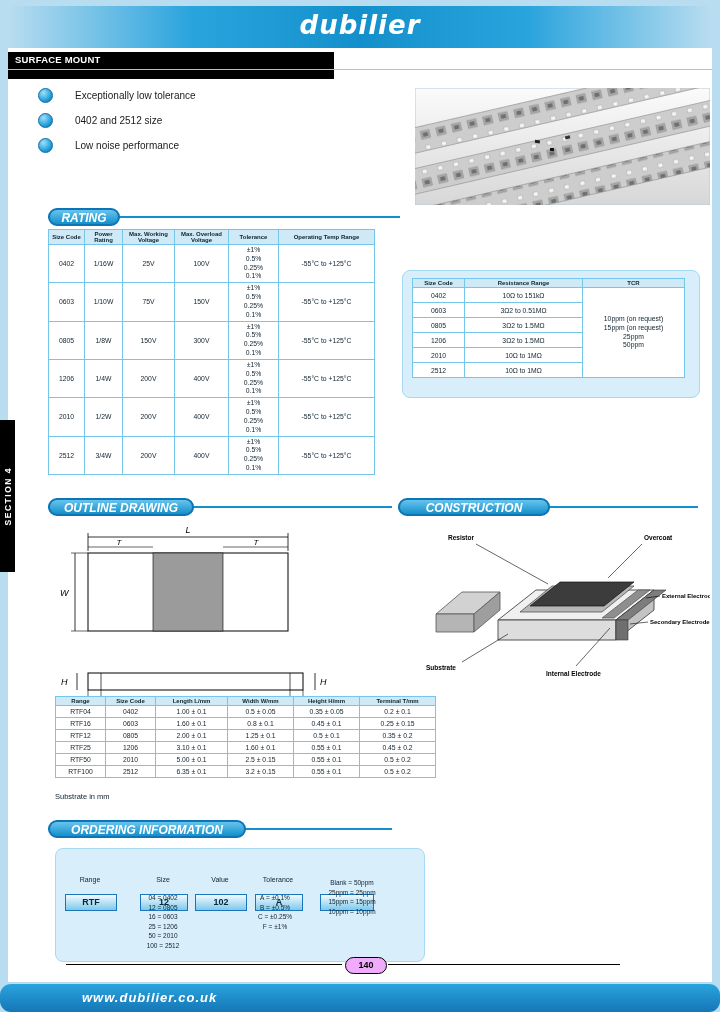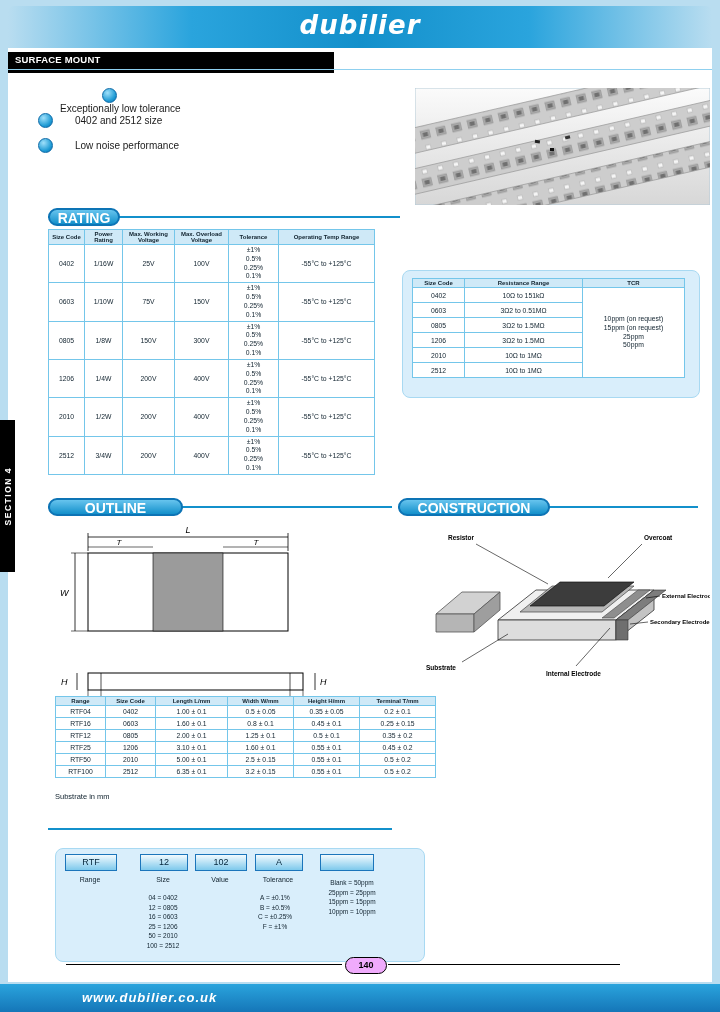--- a/index.html
+++ b/index.html
@@ -18,75 +18,75 @@
   }
   .brand{
     color:#fff;font-size:26px;font-weight:bold;font-style:italic;letter-spacing:1px;
     font-family:"DejaVu Sans", sans-serif;
   }
   
   .content{
     position:absolute;left:8px;right:8px;top:48px;bottom:30px;background:#ffffff;
   }
   .bar{
-    position:absolute;top:4px;height:21px;background:#000;color:#fff;
+    position:absolute;top:4px;height:27px;background:#000;color:#fff;
     font-size:9.5px;font-weight:bold;line-height:15px;padding-left:7px;letter-spacing:.2px;
     box-sizing:border-box;
   }
   .bar-left{left:0;width:326px;}
   .bar-right{left:382px;right:0;}
   .hairline{position:absolute;left:0;right:0;top:21px;height:1px;background:#8fd0ef;}
   
   .feature{position:absolute;left:30px;display:flex;align-items:center;height:15px;}
   .bullet{
     width:13px;height:13px;border-radius:50%;
     background:radial-gradient(circle at 35% 30%, #9fe0fa, #1d9ad4 65%, #0c6aa8);
     border:1px solid #0c6aa8;flex:0 0 auto;
   }
   .feature .txt{margin-left:22px;font-size:10px;color:#1a1a1a;}
   
   .pill{
     position:absolute;height:18px;line-height:17px;text-align:center;color:#fff;
-    font-weight:bold;font-size:14px;
+    font-style:italic;font-weight:bold;font-size:12px;
     background:linear-gradient(180deg,#67c4ee,#1390cb);
     border:2px solid #0d74b5;border-radius:11px;z-index:2;box-sizing:border-box;
   }
   .pill-line{position:absolute;height:2px;background:#1390cb;z-index:1;}
   
   table.data{border-collapse:collapse;table-layout:fixed;position:absolute;background:#fff;}
   table.data th{
     background:#cfe9f7;border:1px solid #74c6ea;color:#10222e;
     font-size:6px;font-weight:bold;padding:1px 1px;text-align:center;vertical-align:middle;
   }
   table.data td{
     background:#fff;border:1px solid #74c6ea;color:#10222e;
     font-size:6.8px;padding:1px 2px;text-align:center;vertical-align:middle;
   }
   .pre{white-space:pre-line;line-height:1.3;}
   .panel{position:absolute;background:#d9eefb;border:1px solid #a8d9f2;border-radius:8px;}
   
   .code-box{
     position:absolute;height:15px;line-height:15px;text-align:center;
     background:linear-gradient(180deg,#f2fafe,#7ec9ec);
-    border:1px solid #1b75bb;font-size:9px;font-weight:normal;color:#05263b;
+    border:1px solid #1b75bb;font-size:9px;font-weight:bold;color:#05263b;margin-top:40px;
   }
   .code-label{position:absolute;font-size:7px;color:#10222e;text-align:center;}
   .code-list{position:absolute;font-size:6.5px;line-height:9.5px;color:#10222e;text-align:center;margin:0;padding:0;list-style:none;}
   .dim-note{position:absolute;font-size:7.5px;color:#10222e;}
   
   .page-oval{
     position:absolute;width:40px;height:15px;border:1.3px solid #000;border-radius:9px;
     text-align:center;line-height:14px;font-size:9px;font-weight:bold;color:#000;background:#f0abfc;
   }
   .page-line{position:absolute;height:1px;background:#000;}
   .footer-bar{
     position:absolute;left:0;right:0;bottom:0;height:28px;
     background:linear-gradient(180deg,#2aa4dd,#1576b8);
     color:#fff;font-size:13px;font-weight:bold;font-style:italic;line-height:28px;
-    padding-left:82px;letter-spacing:1px;box-sizing:border-box;
+    padding-left:82px;letter-spacing:1px;box-sizing:border-box;border-radius:11px;
   }
   .section-tab{
     position:absolute;left:0;top:420px;width:15px;height:152px;background:#000;color:#fff;
     display:flex;align-items:center;justify-content:center;
   }
   .section-tab span{
     writing-mode:vertical-rl;transform:rotate(180deg);
     font-size:8.5px;font-weight:bold;letter-spacing:1.5px;white-space:nowrap;
   }
   svg text{font-family:"Liberation Sans", sans-serif;}
@@ -96,21 +96,21 @@
 
 <div class="top-band">
   <span class="brand">dubilier</span>
 </div>
 
 <div class="content">
 
   <div class="bar bar-left">SURFACE MOUNT</div>
   <div class="hairline"></div>
 
-  <div class="feature" style="top:40px;flex-direction:column;">
+  <div class="feature" style="top:40px;">
     <span class="bullet"></span>
     <span class="txt">Exceptionally low tolerance</span>
   </div>
   <div class="feature" style="top:65px;">
     <span class="bullet"></span>
     <span class="txt">0402 and 2512 size</span>
   </div>
   <div class="feature" style="top:90px;">
     <span class="bullet"></span>
     <span class="txt">Low noise performance</span>
@@ -278,21 +278,21 @@
         <td>10Ω to 1MΩ</td>
       </tr>
       <tr style="height:15px;">
         <td>2512</td>
         <td>10Ω to 1MΩ</td>
       </tr>
     </tbody>
   </table>
 
   <div class="pill-line" style="left:40px;top:458px;width:344px;"></div>
-  <div class="pill" style="left:40px;top:450px;width:135px;">OUTLINE DRAWING</div>
+  <div class="pill" style="left:40px;top:450px;width:146px;">OUTLINE DRAWING</div>
   <div class="pill-line" style="left:390px;top:458px;width:300px;"></div>
   <div class="pill" style="left:390px;top:450px;width:152px;">CONSTRUCTION</div>
 
   <div class="abs" style="left:45px;top:475px;width:280px;height:200px;">
     <svg width="280" height="200">
 
       <line x1="35" y1="14" x2="235" y2="14" stroke="#000" stroke-width="0.8"></line>
       <line x1="35" y1="10" x2="35" y2="28" stroke="#000" stroke-width="0.8"></line>
       <line x1="235" y1="10" x2="235" y2="28" stroke="#000" stroke-width="0.8"></line>
       <text x="135" y="10" text-anchor="middle" font-size="9" font-style="italic">L</text>
@@ -432,20 +432,21 @@
         <td>6.35 ± 0.1</td>
         <td>3.2 ± 0.15</td>
         <td>0.55 ± 0.1</td>
         <td>0.5 ± 0.2</td>
       </tr>
     </tbody>
   </table>
   <div class="dim-note" style="left:47px;top:744px;">Substrate in mm</div>
 
   <div class="pill-line" style="left:40px;top:780px;width:344px;"></div>
+  <div class="pill" style="left:40px;top:772px;width:198px;">ORDERING INFORMATION</div>
 
   <div class="panel" style="left:47px;top:800px;width:368px;height:112px;"></div>
 
   <div class="code-box" style="left:57px;top:806px;width:50px;">RTF</div>
   <div class="code-box" style="left:132px;top:806px;width:46px;">12</div>
   <div class="code-box" style="left:187px;top:806px;width:50px;">102</div>
   <div class="code-box" style="left:247px;top:806px;width:46px;">A</div>
   <div class="code-box" style="left:312px;top:806px;width:52px;"></div>
 
   <div class="code-label" style="left:57px;top:828px;width:50px;">Range</div>

